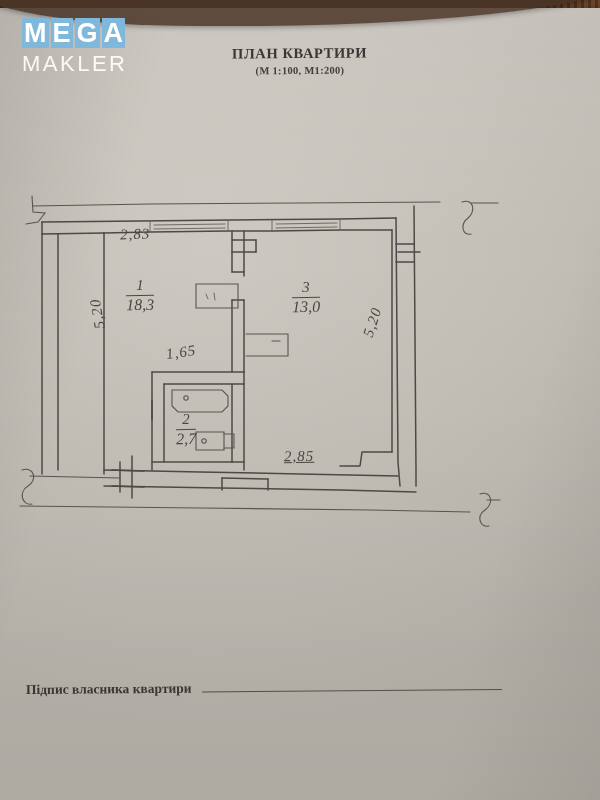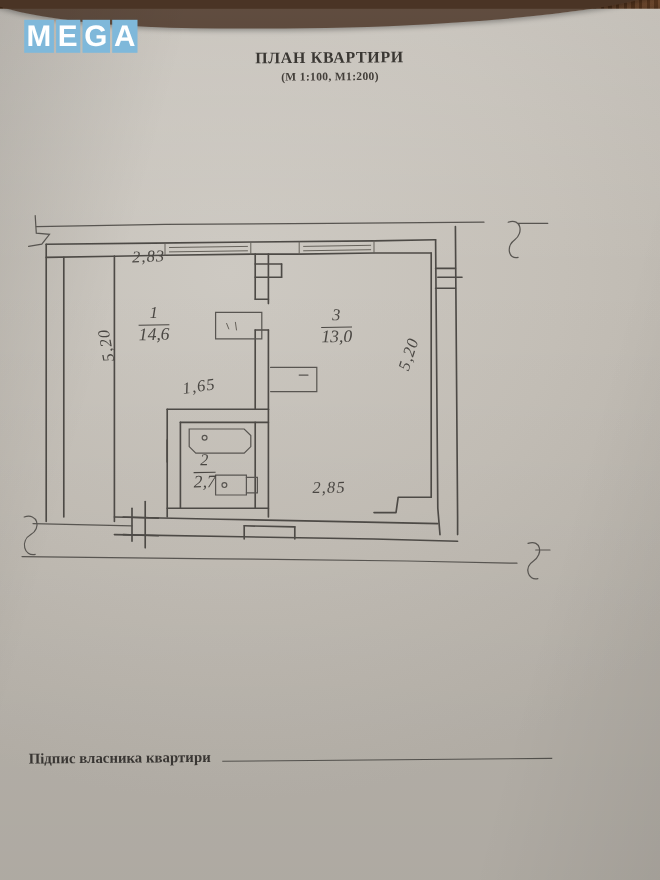--- a/index.html
+++ b/index.html
@@ -209,20 +209,21 @@
 
   <div id="sheet"></div>
 
   <div id="watermark">
     <div class="wm-mega">
       <span>M</span>
       <span>E</span>
       <span>G</span>
       <span>A</span>
     </div>
+    <div class="wm-makler">MAKLER</div>
   </div>
 
   <div id="title">
     <div class="t-main">ПЛАН КВАРТИРИ</div>
     <div class="t-sub">(М 1:100, М1:200)</div>
   </div>
 
   <svg id="plan" viewBox="0 0 600 800">
 
     <path class="thin" d="M32 196 L33 212 L45 213 L38 222 L26 224"></path>
@@ -317,25 +318,25 @@
   </svg>
 
   <div class="pen-text dim" style="left:120px; top:226px; transform:rotate(-2deg);">2,83</div>
 
   <div class="pen-text dim" style="left:92px; top:330px; transform:rotate(-100deg); transform-origin:left top;">5,20</div>
 
   <div class="pen-text dim" style="left:360px; top:334px; transform:rotate(-72deg); transform-origin:left top;">5,20</div>
 
   <div class="pen-text dim" style="left:166px; top:344px; transform:rotate(-8deg);">1,65</div>
 
-  <div class="pen-text dim" style="left:284px; top:436px; transform:rotate(-1deg);">2,85</div>
+  <div class="pen-text dim" style="left:284px; top:448px; transform:rotate(-1deg);text-decoration:underline;">2,85</div>
 
   <div class="pen-text room-num" style="left:126px; top:278px; transform:rotate(-1deg);">
     <span class="n">1</span>
-    <span class="a">14,6</span>
+    <span class="a">18,3</span>
   </div>
 
   <div class="pen-text room-num" style="left:176px; top:412px; transform:rotate(-1deg);">
     <span class="n">2</span>
     <span class="a">2,7</span>
   </div>
 
   <div class="pen-text room-num" style="left:292px; top:280px; transform:rotate(-1deg);">
     <span class="n">3</span>
     <span class="a">13,0</span>

